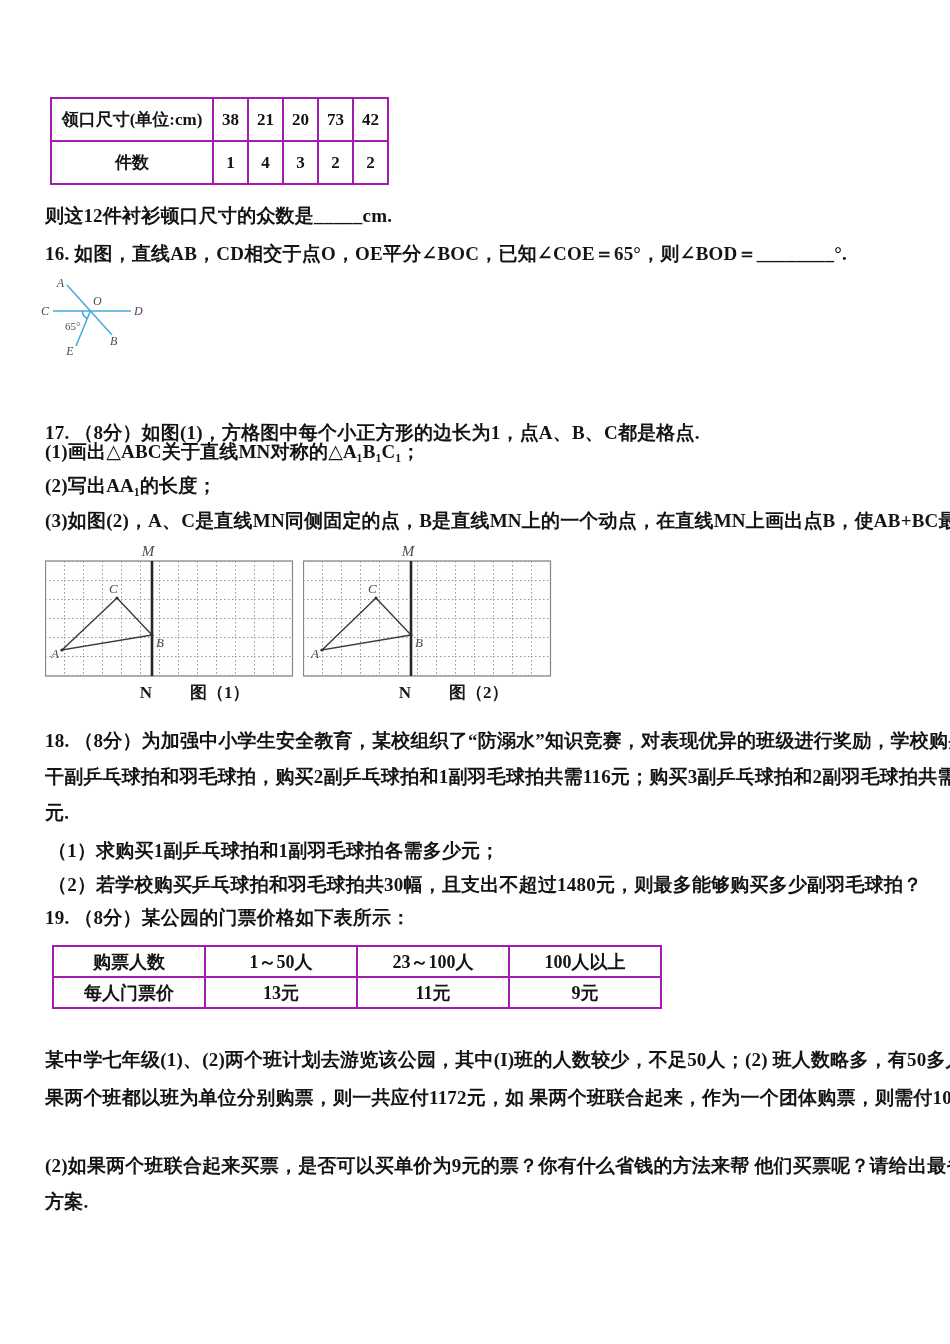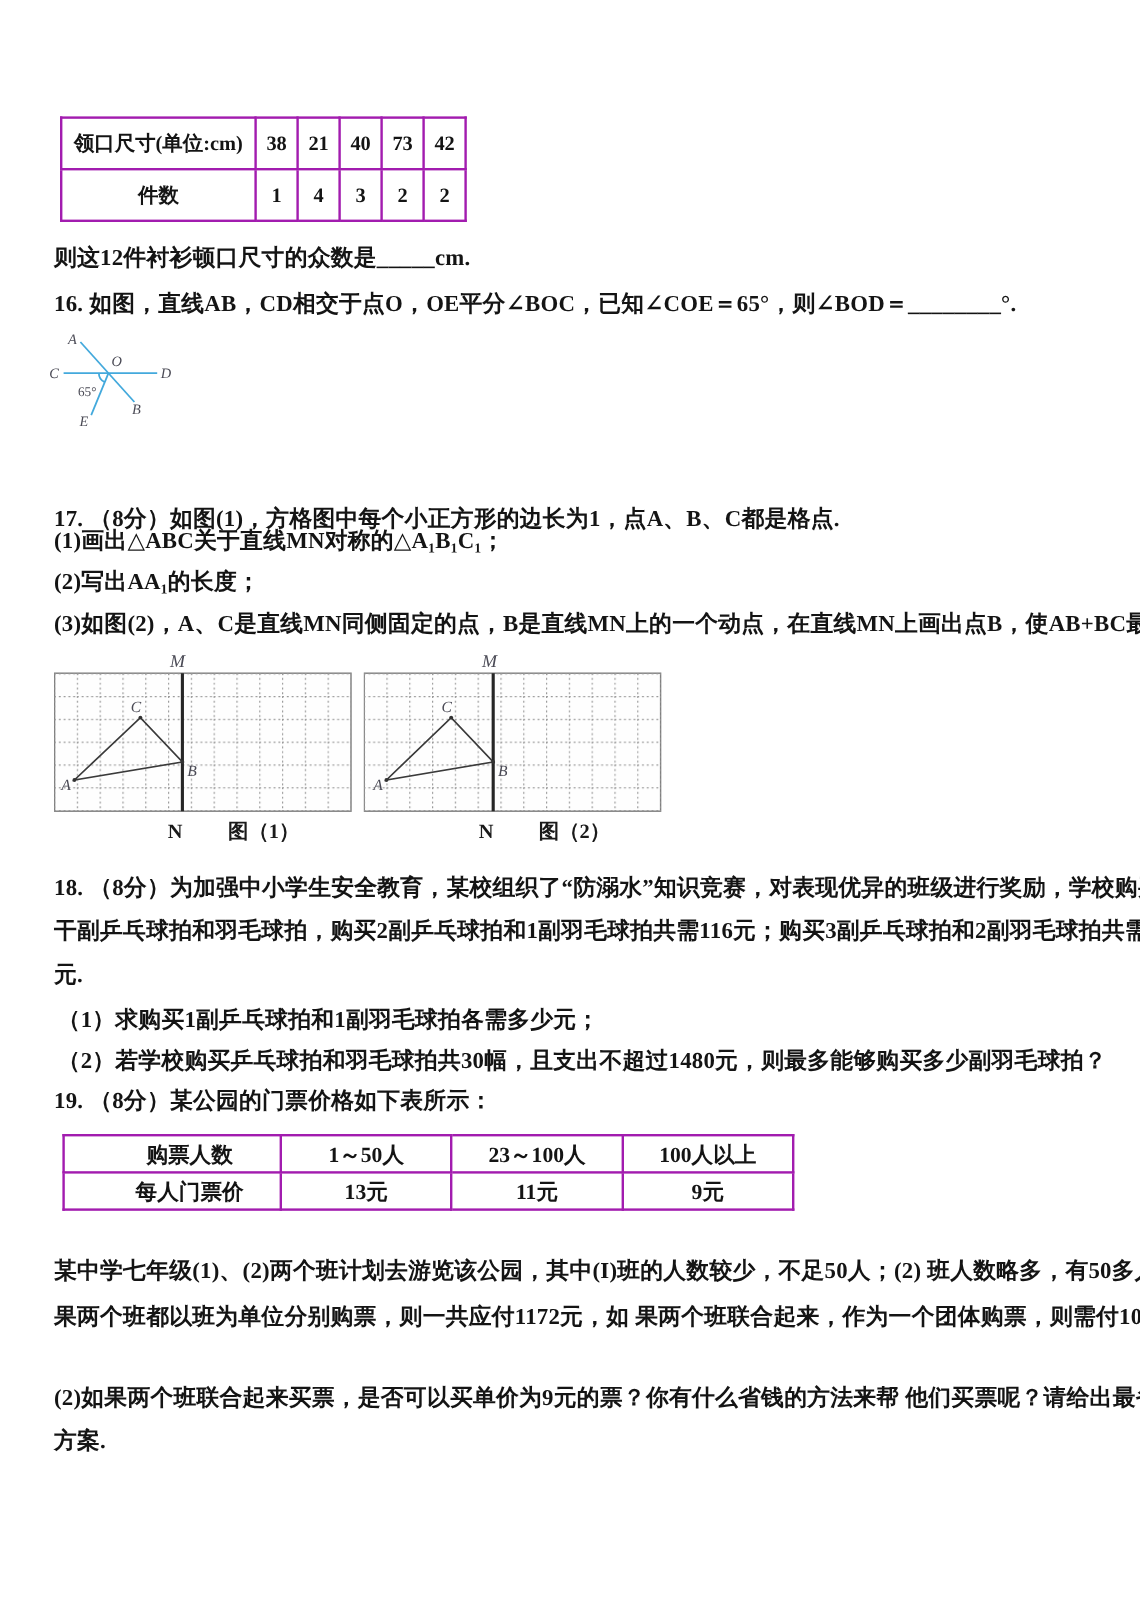--- a/index.html
+++ b/index.html
@@ -18,36 +18,36 @@
     font-family:"Liberation Serif","DejaVu Serif",serif;
   }
   table.scan td {
     border:2px solid #a21caf; text-align:center; vertical-align:middle;
     font-weight:700; color:#141414; padding:0;
   }
   table.shirt { left:50px; top:97px; width:328px; height:88px; font-size:17px; }
   table.shirt td.hd { width:160px; }
   table.shirt td.v  { width:33px; }
   table.ticket { left:52px; top:945px; width:610px; height:64px; font-size:18px; }
-  table.ticket td.c1 { width:150px;padding-left:29px; }
+  table.ticket td.c1 { width:150px; }
   svg text { font-family:"Liberation Serif","DejaVu Serif",serif; }
   .figlbl { font-style:italic; fill:#4a4a55; }
 </style>
 </head>
 <body>
 
 <div class="page">
 
   <table class="scan shirt">
     <tbody>
         <tr>
       <td class="hd">领口尺寸(单位:cm)</td>
       <td class="v">38</td>
       <td class="v">21</td>
-      <td class="v">40</td>
+      <td class="v">20</td>
       <td class="v">73</td>
       <td class="v">42</td>
     </tr>
     <tr>
       <td class="hd">件数</td>
       <td class="v">1</td>
       <td class="v">4</td>
       <td class="v">3</td>
       <td class="v">2</td>
       <td class="v">2</td>

